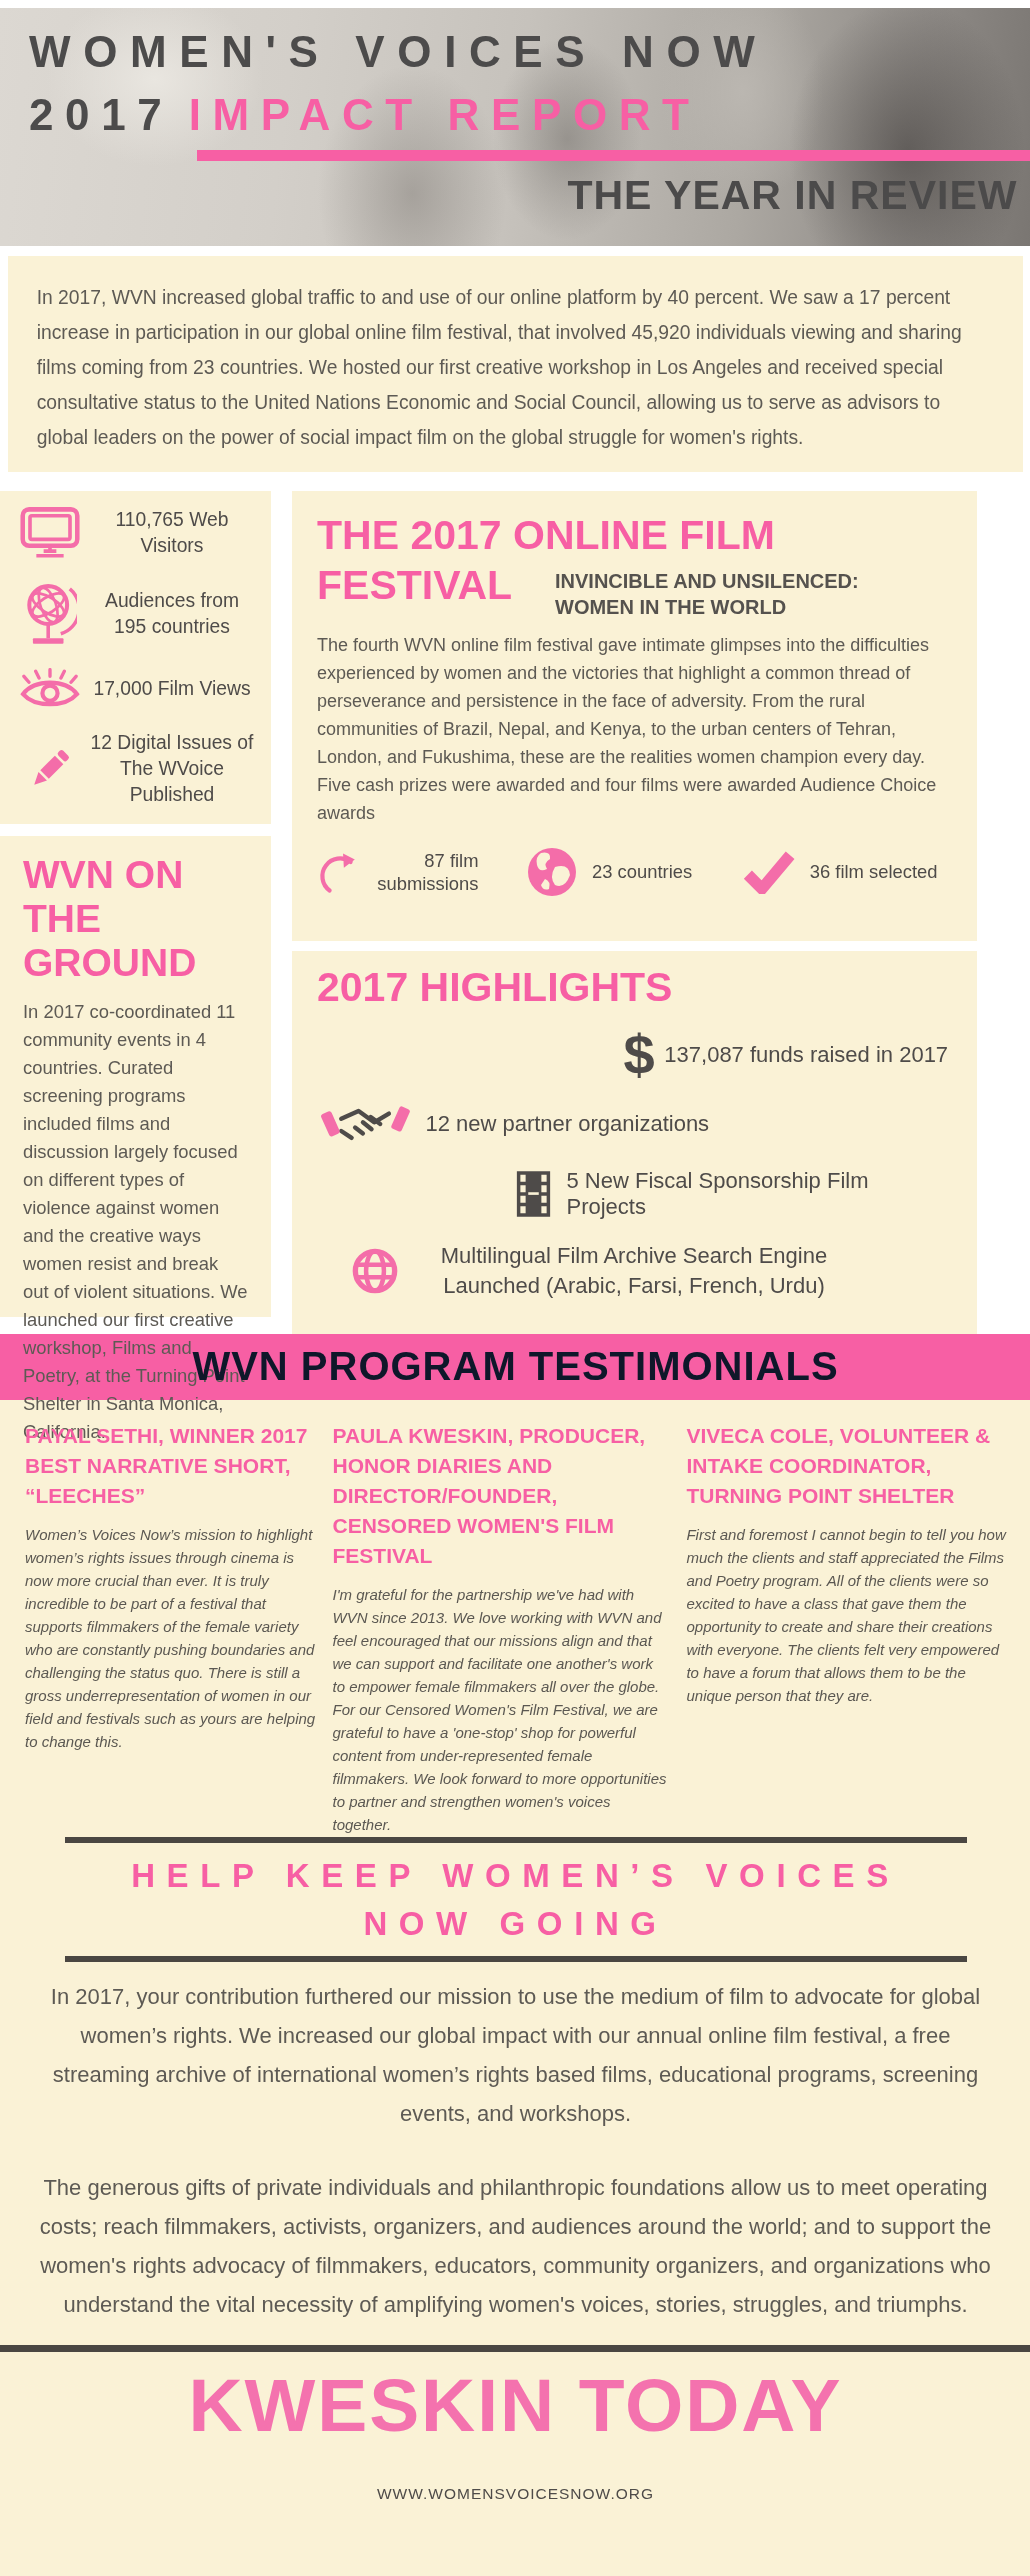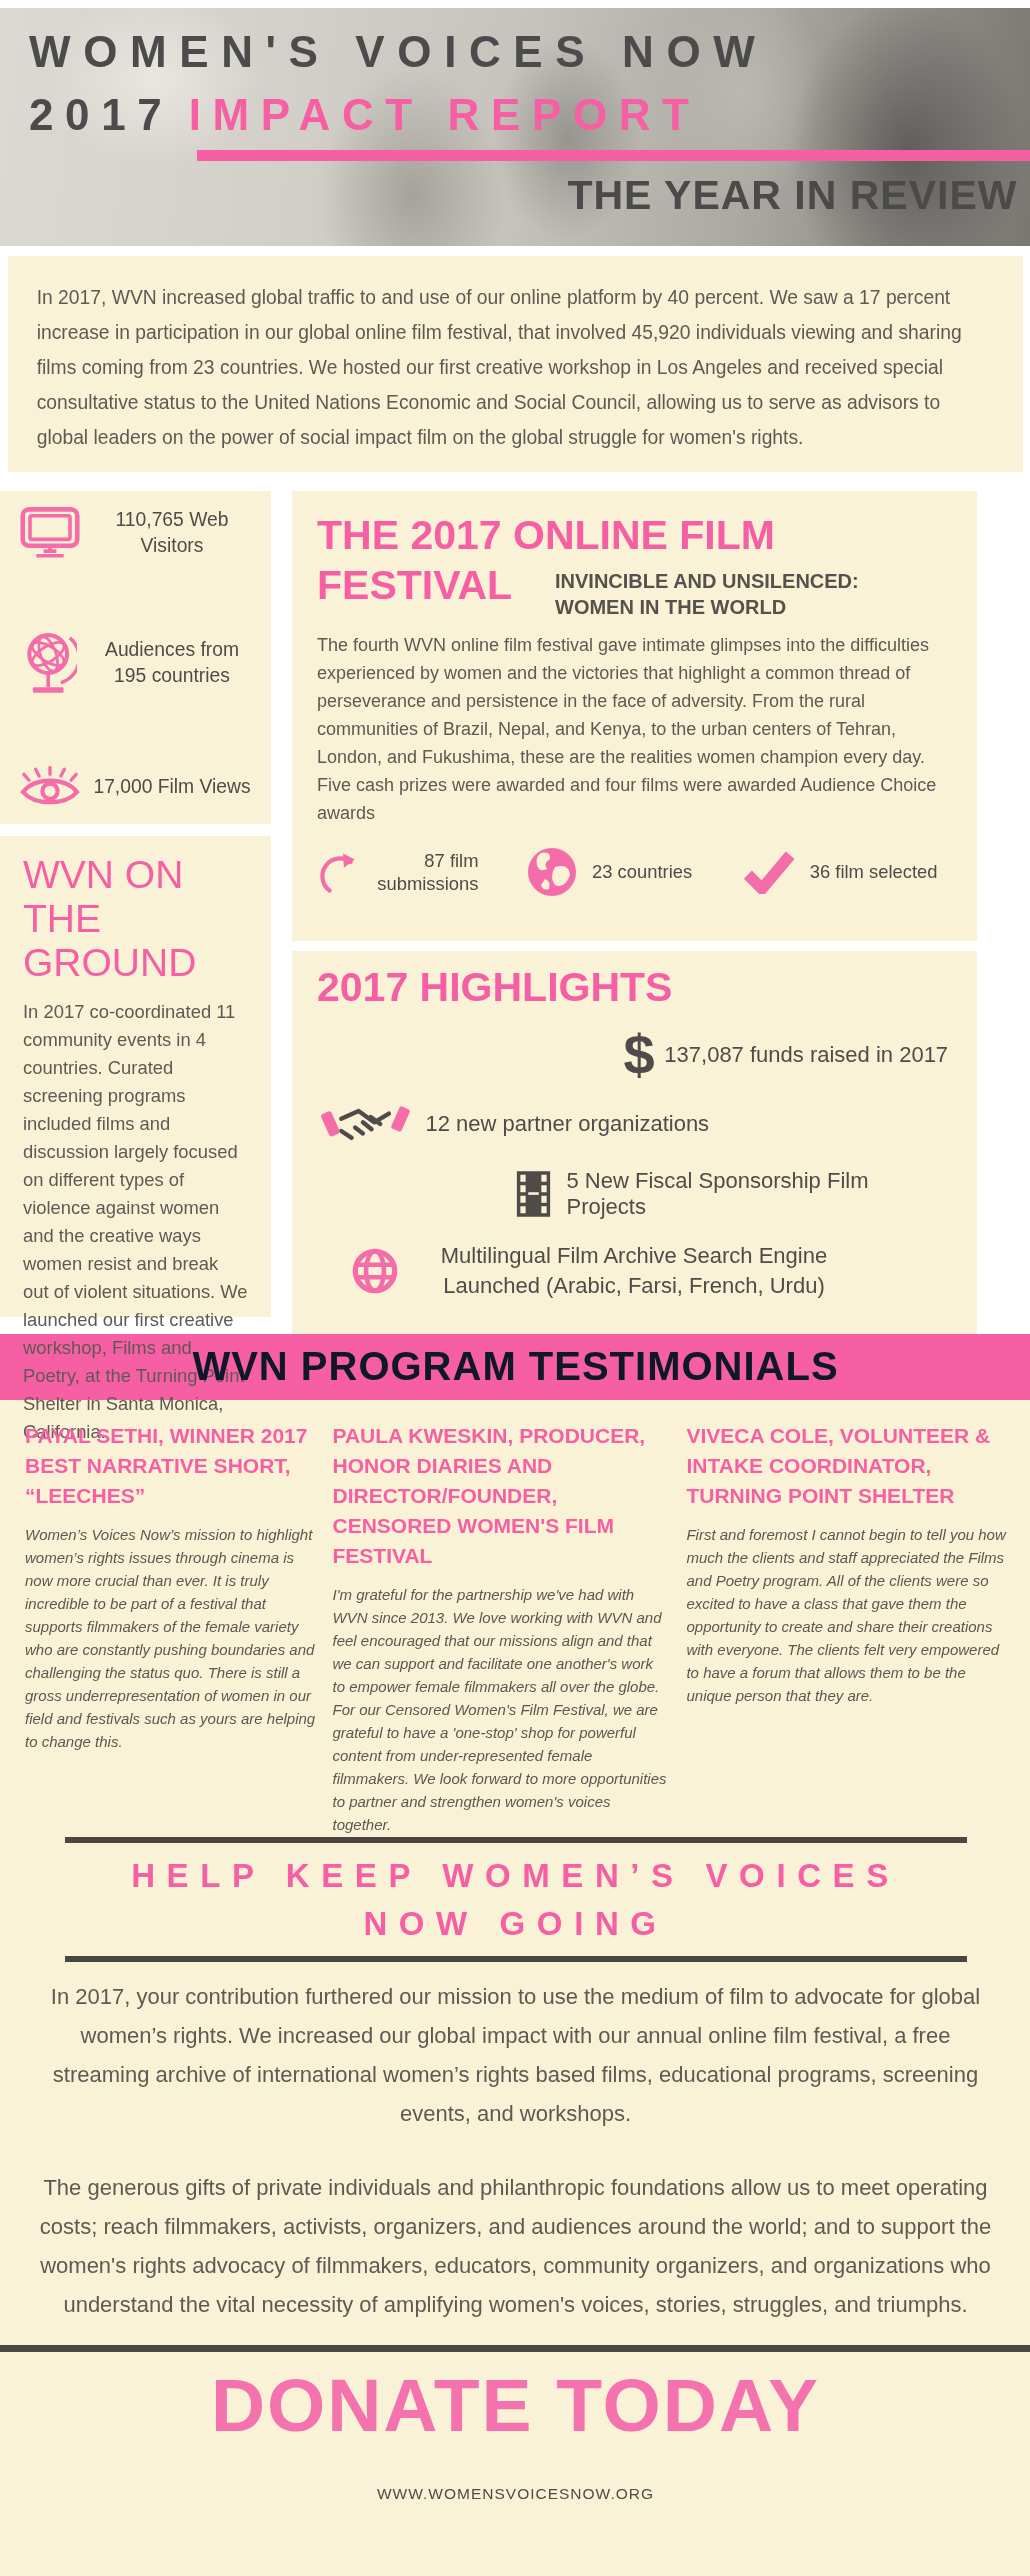--- a/index.html
+++ b/index.html
@@ -44,21 +44,21 @@
   .col-left{width:271px;margin-right:21px;display:flex;flex-direction:column;}
   .col-right{width:685px;display:flex;flex-direction:column;}
   .panel{background:var(--cream);}
 
   .stats-panel{height:333px;padding:15.5px 13.5px;display:flex;flex-direction:column;justify-content:space-between;}
   .stat-row{display:flex;align-items:center;}
   .stat-icon{flex:0 0 73px;display:flex;justify-content:center;color:var(--icon-pink);}
   .stat-label{flex:1;text-align:center;font-size:19.3px;line-height:26px;color:#4E4B49;}
 
   .ground-panel{margin-top:11.6px;height:481px;padding:17.4px 23px;}
-  .ground-panel h2{margin:0 0 13.5px 0;font-size:39px;line-height:44px;font-weight:400;color:var(--pink);}
+  .ground-panel h2{margin:0 0 13.5px 0;font-size:39px;line-height:44px;font-weight:700;color:var(--pink);}
   .ground-panel p{margin:0;font-size:18.4px;line-height:28px;}
 
   .festival-panel{height:450px;padding:19.3px 25px;position:relative;}
   .festival-title{margin:0;width:522px;font-size:41px;line-height:50px;font-weight:700;color:var(--pink);}
   .festival-subtitle{position:absolute;left:263px;top:77px;width:348px;font-size:20px;line-height:26px;
     font-weight:700;color:#55524E;}
   .festival-body{margin:21px 0 0 0;font-size:18px;line-height:28px;}
   .fest-stats{display:flex;align-items:center;margin-top:17.4px;}
   .fest-stat{display:flex;align-items:center;}
   .fest-icon{display:flex;justify-content:center;color:var(--icon-pink);}
@@ -148,20 +148,32 @@
         </div>
         <div class="stat-row">
           <span class="stat-icon">
             <svg width="64" height="42" viewBox="0 0 76 48">
               <path d="M6 30 C20 12 56 12 70 30 C56 46 20 46 6 30 Z" fill="none" stroke="currentColor" stroke-width="5"></path>
               <circle cx="38" cy="29" r="9" fill="none" stroke="currentColor" stroke-width="5"></circle>
               <path d="M13 16 L7 9 M25 11 L21 3 M38 9 V1 M51 11 L55 3 M63 16 L69 9" stroke="currentColor" stroke-width="4" stroke-linecap="round"></path>
             </svg>
           </span>
           <span class="stat-label">17,000 Film Views</span>
+        </div>
+        <div class="stat-row">
+          <span class="stat-icon">
+            <svg width="48" height="48" viewBox="0 0 56 56">
+              <g transform="rotate(45 28 28)" fill="currentColor">
+                <rect x="21" y="2" width="14" height="8" rx="3"></rect>
+                <rect x="21" y="13" width="14" height="24"></rect>
+                <path d="M21 40 L28 54 L35 40 Z"></path>
+              </g>
+            </svg>
+          </span>
+          <span class="stat-label">12 Digital Issues of The WVoice Published</span>
         </div>
       </div>
 
       <div class="panel ground-panel">
         <h2>WVN ON THE GROUND</h2>
         <p>In 2017 co-coordinated 11 community events in 4 countries. Curated screening programs included films and discussion largely focused on different types of violence against women and the creative ways women resist and break out of violent situations. We launched our first creative workshop, Films and Poetry, at the Turning Point Shelter in Santa Monica, California.</p>
       </div>
     </aside>
 
     <main class="col-right">
@@ -280,18 +292,18 @@
 
     <div class="rule"></div>
     <h2 class="help-heading">HELP KEEP WOMEN’S VOICES NOW GOING</h2>
     <div class="rule"></div>
 
     <p class="donate-para">In 2017, your contribution furthered our mission to use the medium of film to advocate for global women’s rights. We increased our global impact with our annual online film festival, a free streaming archive of international women’s rights based films, educational programs, screening events, and workshops.</p>
     <p class="donate-para second">The generous gifts of private individuals and philanthropic foundations allow us to meet operating costs; reach filmmakers, activists, organizers, and audiences around the world; and to support the women's rights advocacy of filmmakers, educators, community organizers, and organizations who understand the vital necessity of amplifying women's voices, stories, struggles, and triumphs.</p>
 
     <div class="rule-full"></div>
 
-    <div class="cta">DONATE TODAY</div>
+    <div class="cta">KWESKIN TODAY</div>
     <div class="website">WWW.WOMENSVOICESNOW.ORG</div>
   </section>
 
 </div>
 
 
 </body></html>

